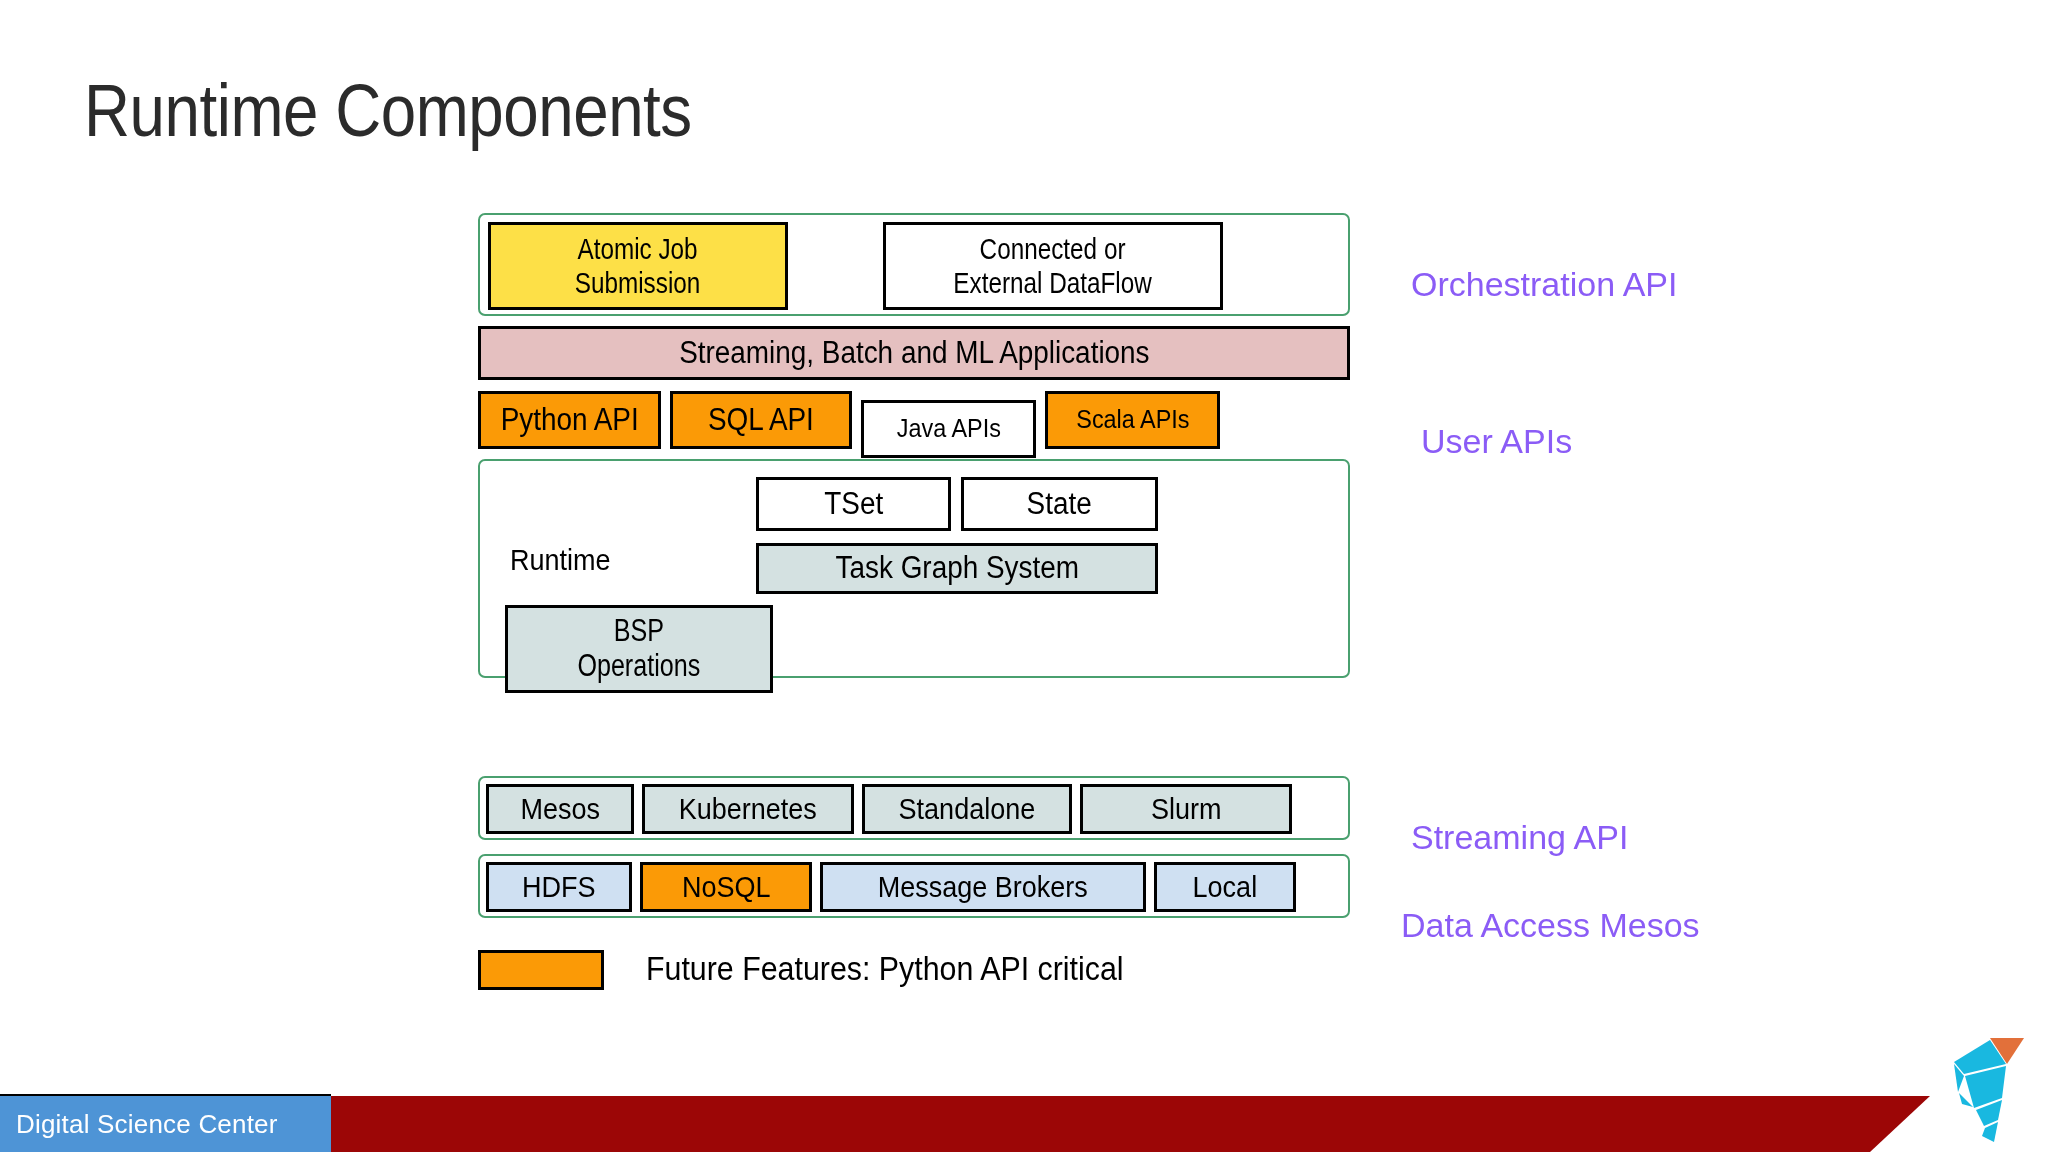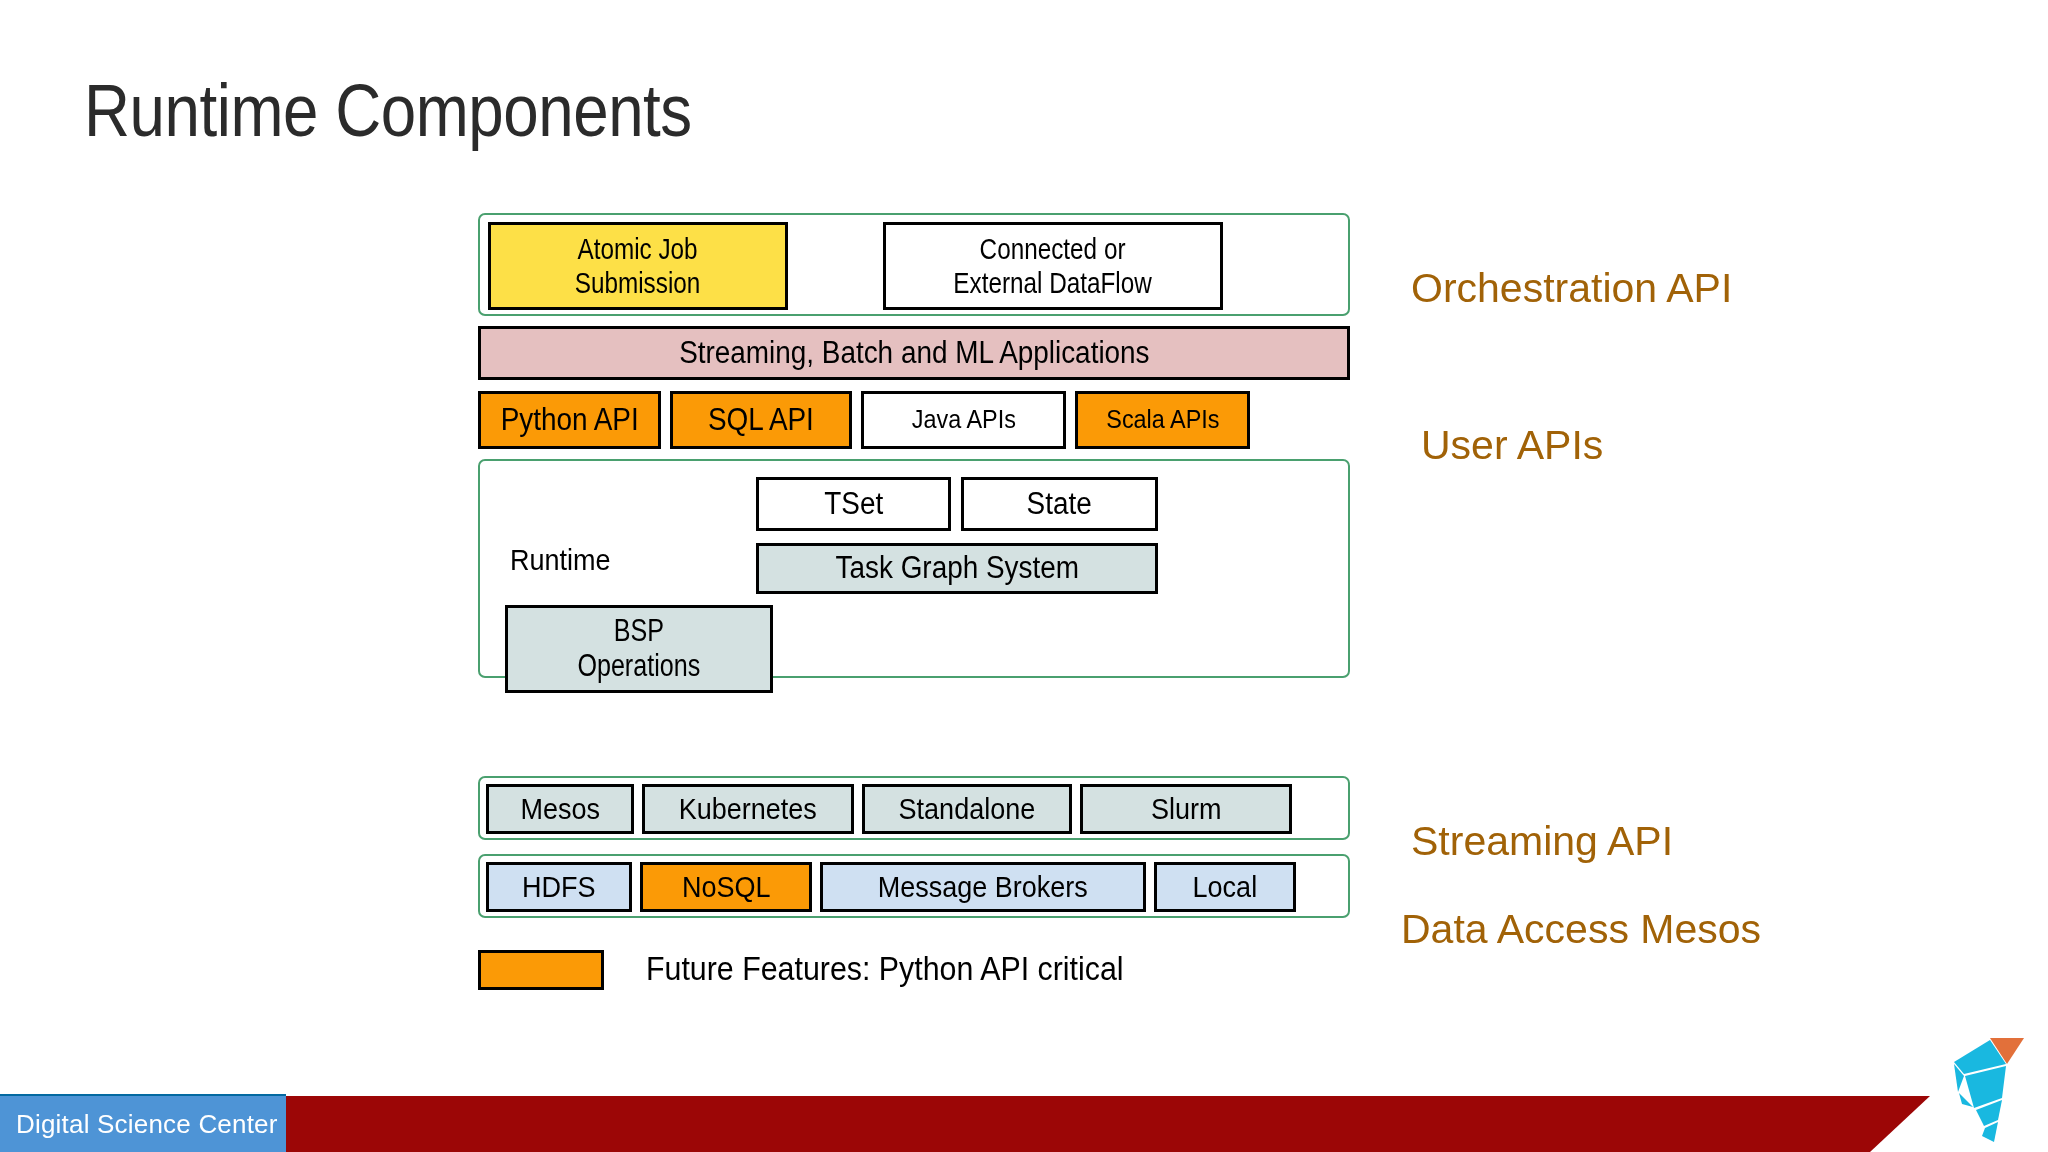--- a/index.html
+++ b/index.html
@@ -96,21 +96,21 @@
   
   .row-user {
     margin-top: 11px;
     height: 58px;
     display: flex;
     gap: 9px;
   }
   .row-user .cell { height: 58px; font-size: 31px; }
   .api-python { width: 183px; }
   .api-sql    { width: 182px; }
-  .api-java   { width: 205px; font-size: 26px !important; }
+  .api-java   { width: 175px; font-size: 26px !important; margin-top: 9px; }
   .api-scala  { width: 175px; font-size: 26px !important; }
 
   
   .row-runtime {
     margin-top: 10px;
     height: 219px;
     position: relative;
     padding: 0;
   }
   .runtime-label {
@@ -190,22 +190,22 @@
     font-family: "Liberation Sans", sans-serif;
     transform: scaleX(0.92);
     transform-origin: left center;
     white-space: nowrap;
   }
 
   
   .side-label {
     position: absolute;
     font-family: "Liberation Sans", sans-serif;
-    font-size: 41px;
-    color: #a16207;
+    font-size: 34px;
+    color: #8b5cf6;
     white-space: nowrap;
   }
   .lbl-orchestration { left: 1411px; top: 265px; }
   .lbl-user          { left: 1421px; top: 422px; }
   .lbl-resource      { left: 1411px; top: 818px; }
   .lbl-data          { left: 1401px; top: 906px; }
 
   
   .footer-red {
     position: absolute;
@@ -213,24 +213,24 @@
     bottom: 0;
     width: 2048px;
     height: 56px;
     background: #9c0606;
     clip-path: polygon(0 0, 1930px 0, 1870px 56px, 0 56px);
   }
   .footer-blue {
     position: absolute;
     left: 0;
     bottom: 0;
-    width: 286px;
+    width: 331px;
     height: 56px;
     background: #4e94d6;
-    border-top: 2px solid #0369a1;
+    border-top: 2px solid #000000;
     display: flex;
     align-items: center;
   }
   .footer-blue-text {
     margin-left: 16px;
     color: #ffffff;
     font-family: "Liberation Sans", sans-serif;
     font-size: 26px;
     letter-spacing: 0.2px;
   }

